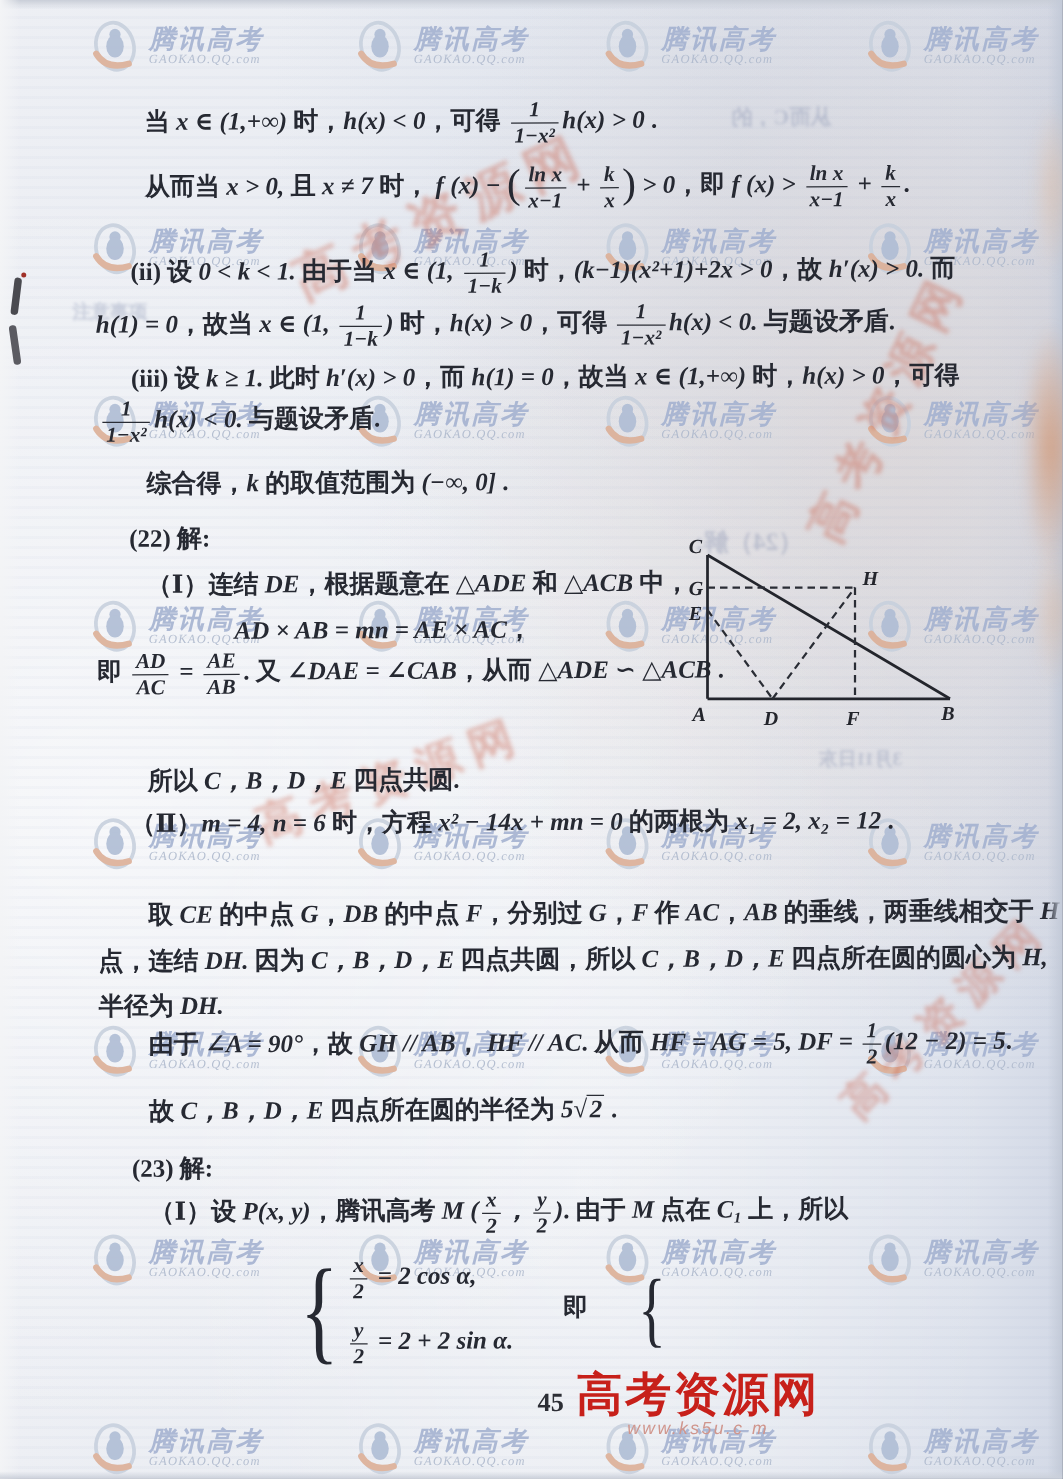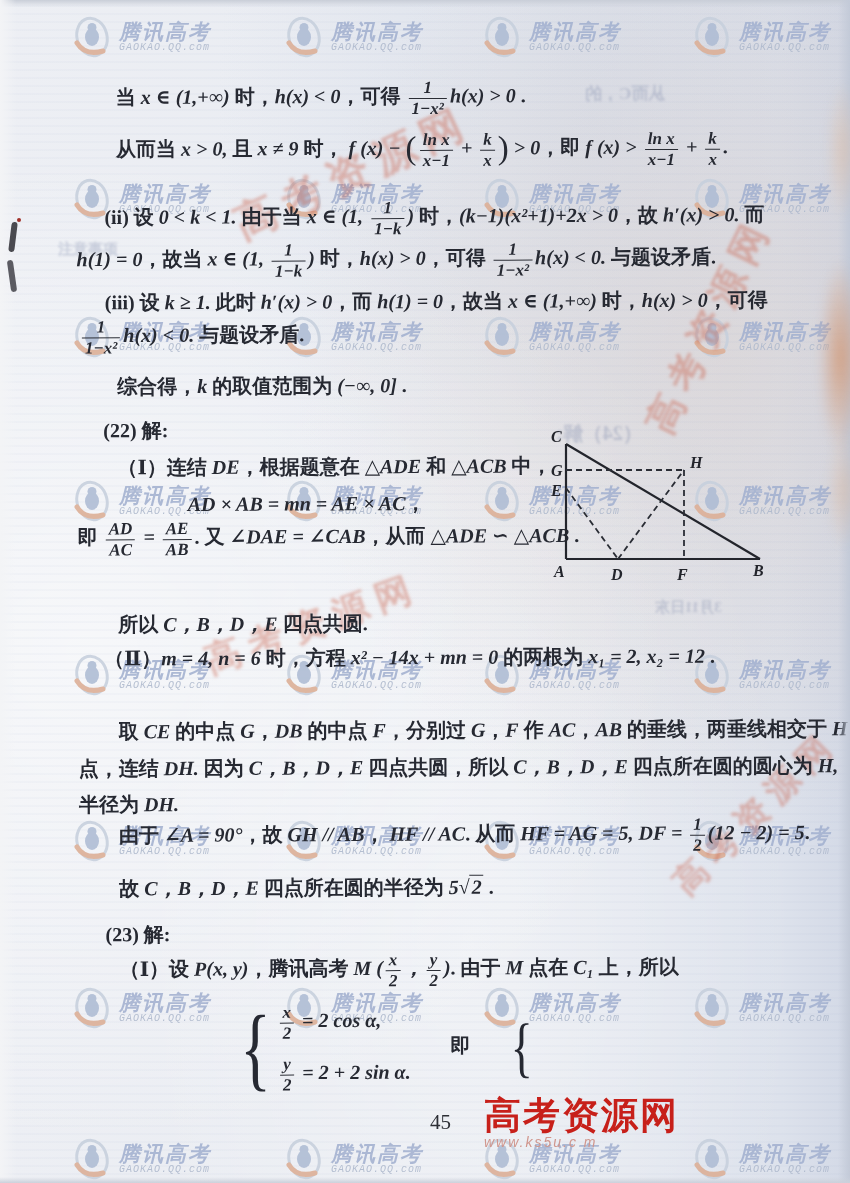--- a/index.html
+++ b/index.html
@@ -27,21 +27,21 @@
   .b1{left:10px;top:222px;width:6px;height:30px;background:#4a4a50;transform:rotate(7deg);}
   .b2{left:9px;top:260px;width:6px;height:32px;background:#5b5b62;transform:rotate(-8deg);}
   .bdot{left:17px;top:218px;width:4px;height:4px;background:#a03028;border-radius:50%;}
 
   
   .wm{position:absolute;display:flex;align-items:center;gap:7px;opacity:0.88;pointer-events:none;}
   .wm svg{flex:0 0 auto;}
   .wtxt{display:flex;flex-direction:column;line-height:1.05;}
   .wbrand{font-family:"Liberation Sans","DejaVu Sans",sans-serif;font-style:italic;font-weight:700;
           font-size:21px;color:#a3b1d0;letter-spacing:2px;}
-  .wurl{font-family:Liberation Mono, monospace;font-style:italic;
+  .wurl{font-family:Liberation Serif, serif;font-style:italic;
         font-size:10px;color:#adb8cc;letter-spacing:1px;}
 
   
   .redghost{position:absolute;color:rgba(201,92,70,0.40);font-weight:800;letter-spacing:9px;
             font-family:"Liberation Sans","DejaVu Sans",sans-serif;filter:blur(1.5px);white-space:nowrap;pointer-events:none;}
   
   .bleed{position:absolute;color:rgba(105,120,158,0.28);font-weight:700;filter:blur(1.2px);
          white-space:nowrap;pointer-events:none;}
 
   
@@ -62,22 +62,22 @@
   .sys .brace{font-weight:300;line-height:1;margin-right:6px;}
   .sys .rows{display:inline-flex;flex-direction:column;gap:12px;}
   .sys .row{white-space:nowrap;}
 
   
   #figure{position:absolute;left:548px;top:424px;}
   #figure text{font-style:italic;font-weight:700;font-size:16px;fill:#23252c;
                font-family:"Liberation Serif","DejaVu Serif",serif;}
 
   
-  .pnum{position:absolute;left:430px;top:1110px;font-size:21px;font-weight:400;color:#2c2e35;}
-  .kslogo{position:absolute;left:484px;top:1096px;text-align:left;pointer-events:none;}
+  .pnum{position:absolute;left:430px;top:1110px;font-size:21px;font-weight:700;color:#2c2e35;}
+  .kslogo{position:absolute;left:461px;top:1096px;text-align:center;pointer-events:none;}
   .kstext{font-family:"Liberation Sans","DejaVu Sans",sans-serif;font-size:37px;font-weight:900;
           color:#c7201a;letter-spacing:2px;line-height:1.1;}
   .ksurl{font-family:"Liberation Sans","DejaVu Sans",sans-serif;font-size:14px;color:#d0968d;
          letter-spacing:2px;margin-top:-3px;font-style:italic;}
 </style>
 </head>
 <body>
 
 <div class="page">
   <div class="texture"></div>
@@ -479,21 +479,21 @@
       <div class="bleed" style="left: 556px; top: 420px; font-size: 20px; transform: scaleX(-1);">（24）解:</div>
       <div class="bleed" style="left: 58px; top: 240px; font-size: 15px;">注意事项</div>
       <div class="bleed" style="left: 655px; top: 598px; font-size: 15px; transform: scaleX(-1);">3月11日东</div>
     </div>
 
   <div id="content">
       <div class="line" style="top: 78px; left: 118px;"><span class="cn">当 </span><span class="math">x ∈ (1,+∞)</span><span class="cn"> 时，</span><span class="math">h(x) &lt; 0</span><span class="cn">，可得 </span><span class="frac">
           <span class="fn">1</span>
           <span class="fd">1−x²</span>
         </span><span class="math">h(x) &gt; 0</span><span class="up"> .</span></div>
-      <div class="line" style="top: 130px; left: 118px;"><span class="cn">从而当 </span><span class="math">x &gt; 0,</span><span class="cn"> 且 </span><span class="math">x ≠ 9</span><span class="cn"> 时， </span><span class="math">f (x) − </span><span class="bigp">(</span><span class="frac">
+      <div class="line" style="top: 130px; left: 118px;"><span class="cn">从而当 </span><span class="math">x &gt; 0,</span><span class="cn"> 且 </span><span class="math">x ≠ 7</span><span class="cn"> 时， </span><span class="math">f (x) − </span><span class="bigp">(</span><span class="frac">
           <span class="fn">ln x</span>
           <span class="fd">x−1</span>
         </span><span class="math"> + </span><span class="frac">
           <span class="fn">k</span>
           <span class="fd">x</span>
         </span><span class="bigp">)</span><span class="math"> &gt; 0</span><span class="cn">，即 </span><span class="math">f (x) &gt; </span><span class="frac">
           <span class="fn">ln x</span>
           <span class="fd">x−1</span>
         </span><span class="math"> + </span><span class="frac">
           <span class="fn">k</span>

